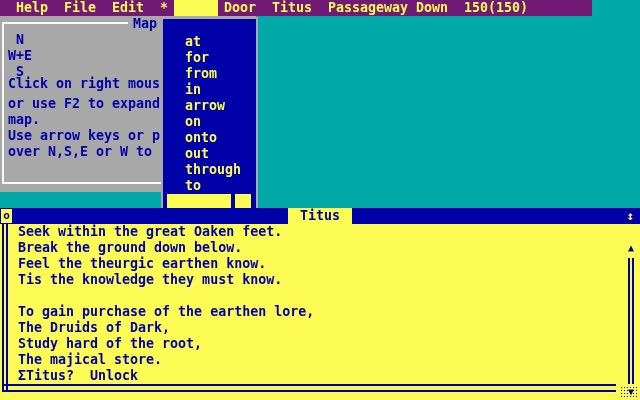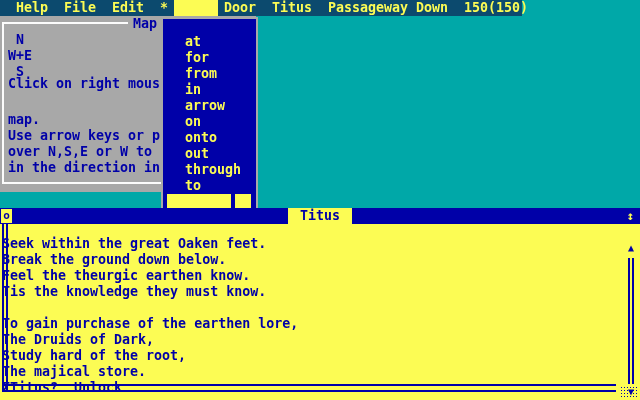--- a/index.html
+++ b/index.html
@@ -4,21 +4,21 @@
 <style>
   html,body{margin:0;padding:0;background:#000;}
   .screen{
     position:relative;width:640px;height:400px;overflow:hidden;
     background:#00A8A8;
     font-family:"DejaVu Sans Mono","Liberation Mono",monospace;
     font-weight:700;font-size:13.3px;line-height:16px;
     color:#0000A8;
   }
   
-  .menubar{position:absolute;left:0;top:0;width:522px;height:16px;background:#0c4a6e;}
+  .menubar{position:absolute;left:0;top:0;width:592px;height:16px;background:#701a75;}
   .mitem{position:absolute;top:0;height:16px;color:#FCFC54;white-space:pre;cursor:default;}
   .mitem.sel{background:#FCFC54;color:#0000A8;padding:14px 6px;}
   
   .mapwin{position:absolute;left:0;top:16px;width:256px;height:176px;background:#A8A8A8;}
   .mapborder{position:absolute;left:2px;top:6px;width:246px;height:158px;border:2px solid #FCFCFC;}
   .maptitle{position:absolute;left:128px;top:0;height:16px;background:#A8A8A8;padding:0 5px;color:#0000A8;}
   .mapline{position:absolute;left:8px;height:16px;color:#0000A8;white-space:pre;}
   
   .dropdown{position:absolute;left:161px;top:17px;width:97px;height:197px;
     background:#0000A8;border:2px solid #A8A8A8;box-sizing:border-box;}
@@ -27,21 +27,21 @@
   .ddrow.sel{background:#FCFC54;color:#0000A8;}
   .ddmark{position:absolute;left:68px;top:0;width:16px;height:16px;background:#FCFC54;}
   
   .tituswin{position:absolute;left:0;top:208px;width:640px;height:192px;background:#FCFC54;}
   .titlebar{position:absolute;left:0;top:0;width:640px;height:16px;background:#0000A8;}
   .closebox{position:absolute;left:1px;top:1px;width:11px;height:14px;background:#FCFC54;
     color:#0000A8;text-align:center;line-height:14px;font-size:11px;cursor:default;}
   .wintitle{position:absolute;left:288px;top:0;width:64px;height:16px;background:#FCFC54;
     color:#0000A8;text-align:center;cursor:default;}
   .zoombox{position:absolute;right:6px;top:0;height:16px;color:#FCFC54;font-size:12px;cursor:default;}
-  .tline{position:absolute;left:2px;height:16px;color:#0000A8;white-space:pre;margin-top:12px;}
+  .tline{position:absolute;left:18px;height:16px;color:#0000A8;white-space:pre;}
   .lborder{position:absolute;left:2px;top:16px;width:2px;height:168px;
     border-left:2px solid #0000A8;border-right:2px solid #0000A8;}
   .bborder{position:absolute;left:2px;top:176px;width:614px;height:4px;
     border-top:2px solid #0000A8;border-bottom:2px solid #0000A8;}
   
   .sbar{position:absolute;left:624px;top:16px;width:14px;height:160px;}
   .sarrow{position:absolute;left:0;width:14px;height:16px;color:#0000A8;
     text-align:center;font-size:10px;line-height:16px;cursor:default;}
   .strack{position:absolute;left:4px;top:34px;width:2px;height:126px;
     border-left:2px solid #0000A8;border-right:2px solid #0000A8;cursor:default;}
@@ -66,24 +66,24 @@
     <span class="mitem" style="left:464px">150(150)</span>
   </div>
 
   <div class="mapwin">
     <div class="mapborder"></div>
     <div class="maptitle">Map</div>
     <div class="mapline" style="top:16px"> N</div>
     <div class="mapline" style="top:32px">W+E</div>
     <div class="mapline" style="top:48px"> S</div>
     <div class="mapline" style="top:60px">Click on right mous</div>
+    <div class="mapline" style="top:80px">or use F2 to expand</div>
     <div class="mapline" style="top:96px">map.</div>
     <div class="mapline" style="top:112px">Use arrow keys or p</div>
     <div class="mapline" style="top:128px">over N,S,E or W to</div>
-    <div class="mapline" style="top:144px">in the direction in</div>
   </div>
 
   <div class="dropdown">
     <div class="ddrow" style="top:15px">at</div>
     <div class="ddrow" style="top:31px">for</div>
     <div class="ddrow" style="top:47px">from</div>
     <div class="ddrow" style="top:63px">in</div>
     <div class="ddrow" style="top:79px">arrow</div>
     <div class="ddrow" style="top:95px">on</div>
     <div class="ddrow" style="top:111px">onto</div>

